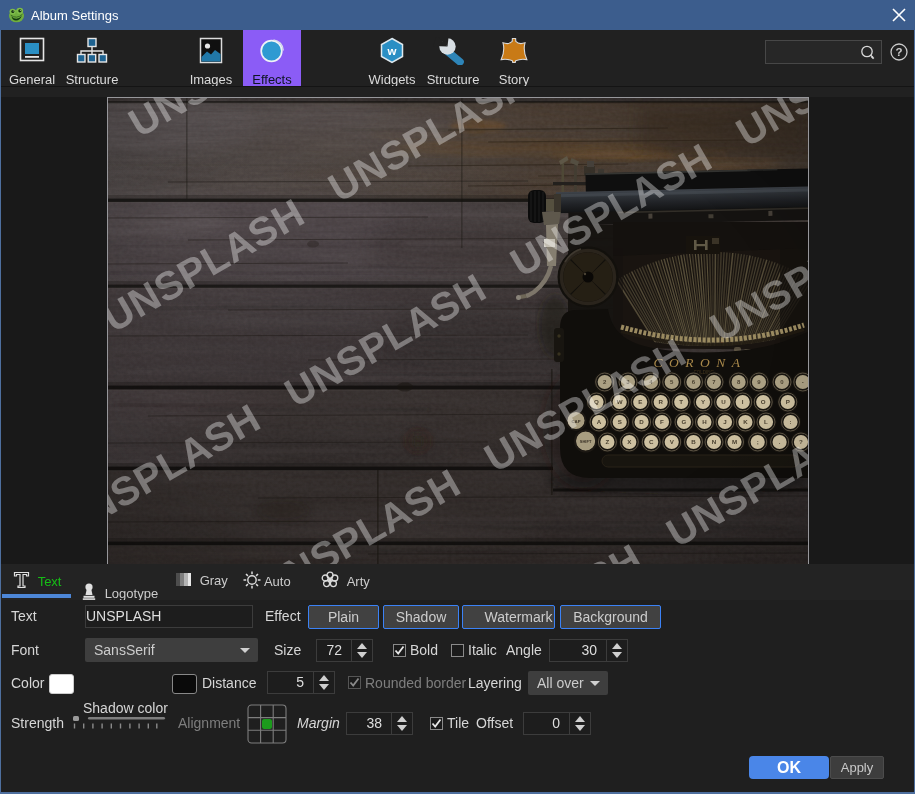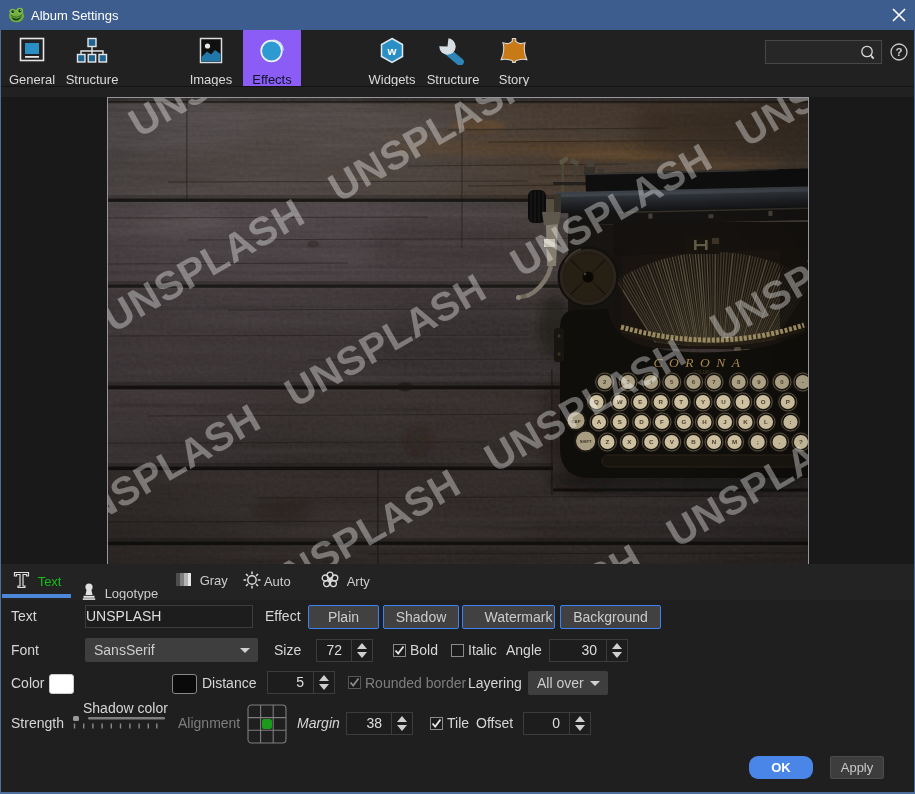--- a/index.html
+++ b/index.html
@@ -54,22 +54,22 @@
   .spin .up{position:absolute;left:5px;top:3px;width:0;height:0;
             border-left:5px solid transparent;border-right:5px solid transparent;
             border-bottom:6px solid #cfcfcf;}
   .spin .dn{position:absolute;left:5px;bottom:3px;width:0;height:0;
             border-left:5px solid transparent;border-right:5px solid transparent;
             border-top:6px solid #cfcfcf;}
   .cb{position:absolute;width:13px;height:13px;background:#1b1b1b;border:1px solid #8a8a8a;
       box-sizing:border-box;}
   .cb.dis{border-color:#555555;}
   .swatch{position:absolute;width:25px;height:20px;border-radius:3px;box-sizing:border-box;}
-  .okbtn{position:absolute;left:748px;top:156px;width:64px;height:23px;background:#4a86e8;
-         border-radius:9px;color:#ffffff;font-weight:bold;font-size:13px;text-align:center;
+  .okbtn{position:absolute;left:748px;top:156px;width:80px;height:23px;background:#4a86e8;
+         border-radius:4px;color:#ffffff;font-weight:bold;font-size:16px;text-align:center;
          line-height:23px;}
   .applybtn{position:absolute;left:829px;top:156px;width:54px;height:23px;background:#3d3d3d;
             border:1px solid #4c4c4c;box-sizing:border-box;border-radius:2px;color:#c9c9c9;
             font-size:13px;text-align:center;line-height:21px;}
 </style>
 </head>
 <body>
 <div class="win">
 
   <div class="title">

